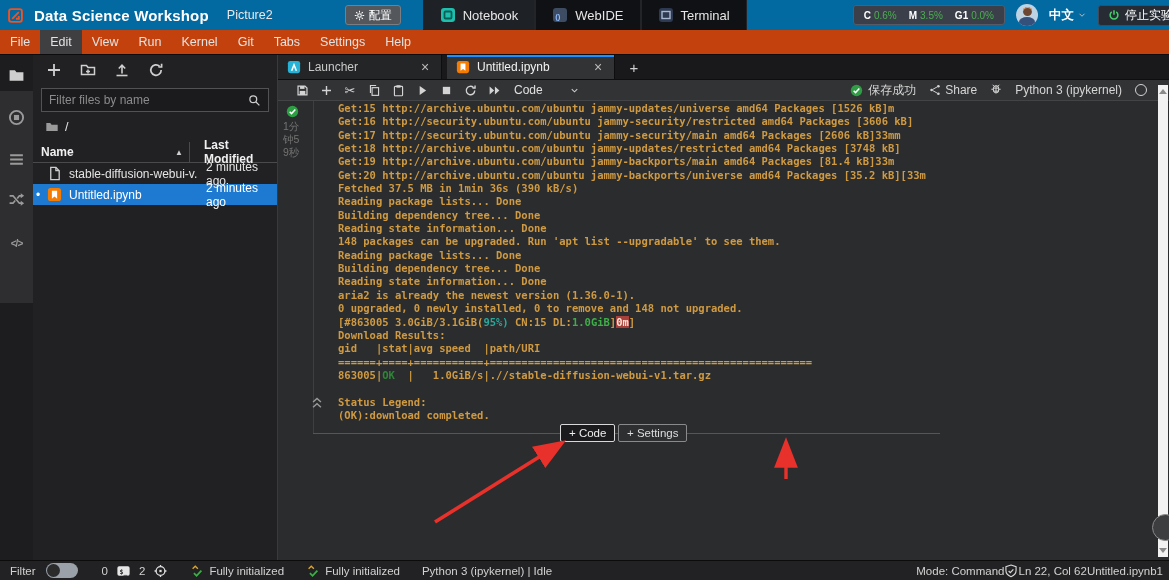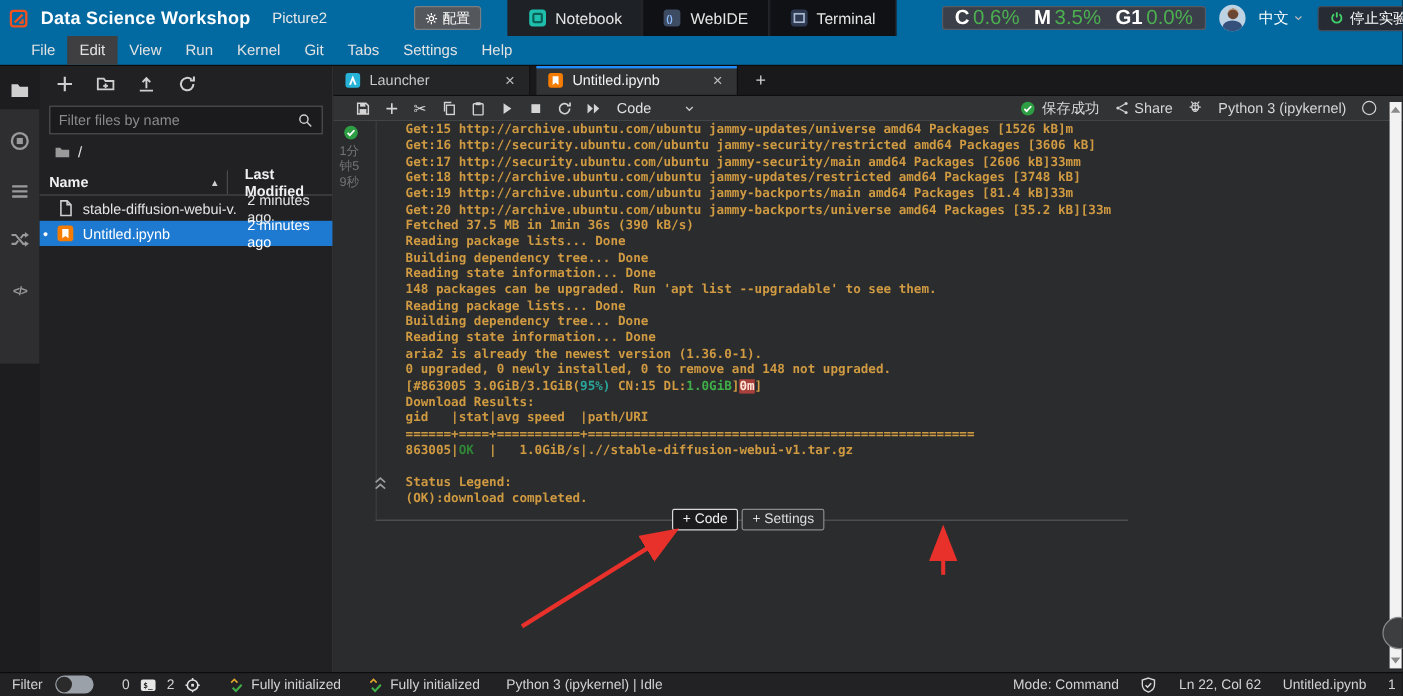--- a/index.html
+++ b/index.html
@@ -19,37 +19,37 @@
   .cfg-btn { margin-left:72px; height:20px; padding:0 8px; background:#54575c; border:1px solid #7a7d82;
     border-radius:3px; display:flex; align-items:center; gap:4px; font-size:11.5px; color:#fff; cursor:pointer; }
   .cfg-btn svg { width:11px; height:11px; }
   .nav-tabs { display:flex; height:30px; margin-left:22px; }
   .nav-tab { display:flex; align-items:center; gap:7px; padding:1px 16px; font-size:13px; color:#e6e6e6;
     border-left:1px solid #222428; border-right:1px solid #222428; background:#101114; cursor:pointer; }
   .nav-tab.active { background:#1e2126; }
   .nav-tab .appicon { width:16px; height:16px; display:inline-block; }
   .top-right { margin-left:auto; display:flex; align-items:center; gap:11px; }
   .stats { display:flex; align-items:center; gap:12px; background:#3a3f49; border:1px solid #565b66;
-    border-radius:3px; height:20px; padding:0 10px; font-size:17px; }
+    border-radius:3px; height:20px; padding:0 10px; font-size:10px; }
   .stat b { color:#fff; font-weight:bold; }
   .stat span { color:#4caf50; margin-left:3px; }
   .avatar { width:22px; height:22px; border-radius:50%; background:#bdd3e4; position:relative; overflow:hidden; }
   .avatar::before { content:""; position:absolute; left:6.5px; top:3px; width:9px; height:9px;
     border-radius:50%; background:#6b4632; box-shadow:0 1px 0 0 #d8a57e inset; }
   .avatar::after { content:""; position:absolute; left:3px; top:13px; width:16px; height:10px;
     border-radius:50% 50% 0 0; background:#35507a; }
-  .lang { display:flex; align-items:center; gap:3px; font-size:12.5px; color:#fff; cursor:pointer; }
+  .lang { display:flex; align-items:center; gap:3px; font-size:12.5px; color:#fff; cursor:pointer;font-weight:bold; }
   .lang svg { width:10px; height:10px; stroke:#bbb; }
   .stop-btn { height:21px; display:flex; align-items:center; gap:5px; padding:0 9px; margin-right:-14px;
     background:#262b34; border:1px solid #424957; border-radius:3px; font-size:12px; color:#fff;
     white-space:nowrap; cursor:pointer; }
   .stop-btn svg { width:12px; height:12px; flex:none; }
   
-  .menubar { position:absolute; left:0; top:30px; width:100%; height:25px; background:#0369a1;
-    display:flex; align-items:stretch; border-bottom:1px solid #0c0c0c;padding-left:16px; }
+  .menubar { position:absolute; left:0; top:30px; width:100%; height:25px; background:#c2410c;
+    display:flex; align-items:stretch; border-bottom:1px solid #0c0c0c; }
   .menu-item { display:flex; align-items:center; padding:0 10px; font-size:12.5px; color:#e3e3e3; cursor:pointer; }
   .menu-item.active { background:#3f3f41; }
   
   .body { position:absolute; left:0; top:55px; width:100%; height:505px; display:flex; }
   .activitybar { width:33px; background:#1d1d1f; position:relative; flex:none; }
   .activity-strip { position:absolute; left:0; top:36px; width:33px; height:212px; background:#2e2e30; }
   .act-icon { position:absolute; left:0; width:33px; height:24px; display:flex; justify-content:center;
     align-items:center; cursor:pointer; }
   .act-icon svg { width:17px; height:17px; }
   .act-icon .codetxt { font-size:10px; font-weight:bold; color:#9a9a9a; letter-spacing:-1px; }
@@ -138,21 +138,21 @@
   .statusbar { position:absolute; left:0; top:560px; width:100%; height:20px; background:#222224;
     border-top:1px solid #0c0c0c; display:flex; align-items:center; font-size:11.5px; color:#d2d2d2; }
   .sb-left { display:flex; align-items:center; gap:8px; padding-left:10px; }
   .toggle { width:32px; height:15px; border-radius:8px; background:#9aa1a8; position:relative; cursor:pointer; margin-left:2px; }
   .toggle .knob { position:absolute; left:1px; top:1px; width:13px; height:13px; border-radius:50%; background:#2b2b2b; }
   .sb-ico { width:15px; height:14px; display:flex; }
   .sb-ico svg { width:100%; height:100%; }
   .gitstat { display:flex; align-items:center; gap:5px; margin-left:14px; }
   .gitstat svg { width:14px; height:14px; }
   .sb-kernel { margin-left:14px; }
-  .sb-right { margin-left:auto; display:flex; align-items:center; gap:18px; padding-right:6px; }
+  .sb-right { margin-left:auto; display:flex; align-items:center; padding-right:6px; }
   .sb-right .shield { width:14px; height:14px; display:flex; }
   .num0 { margin-left:16px; }
 </style>
 </head>
 <body>
 
 <div class="screen">
 
   <header class="topbar">
     <span class="logo">

